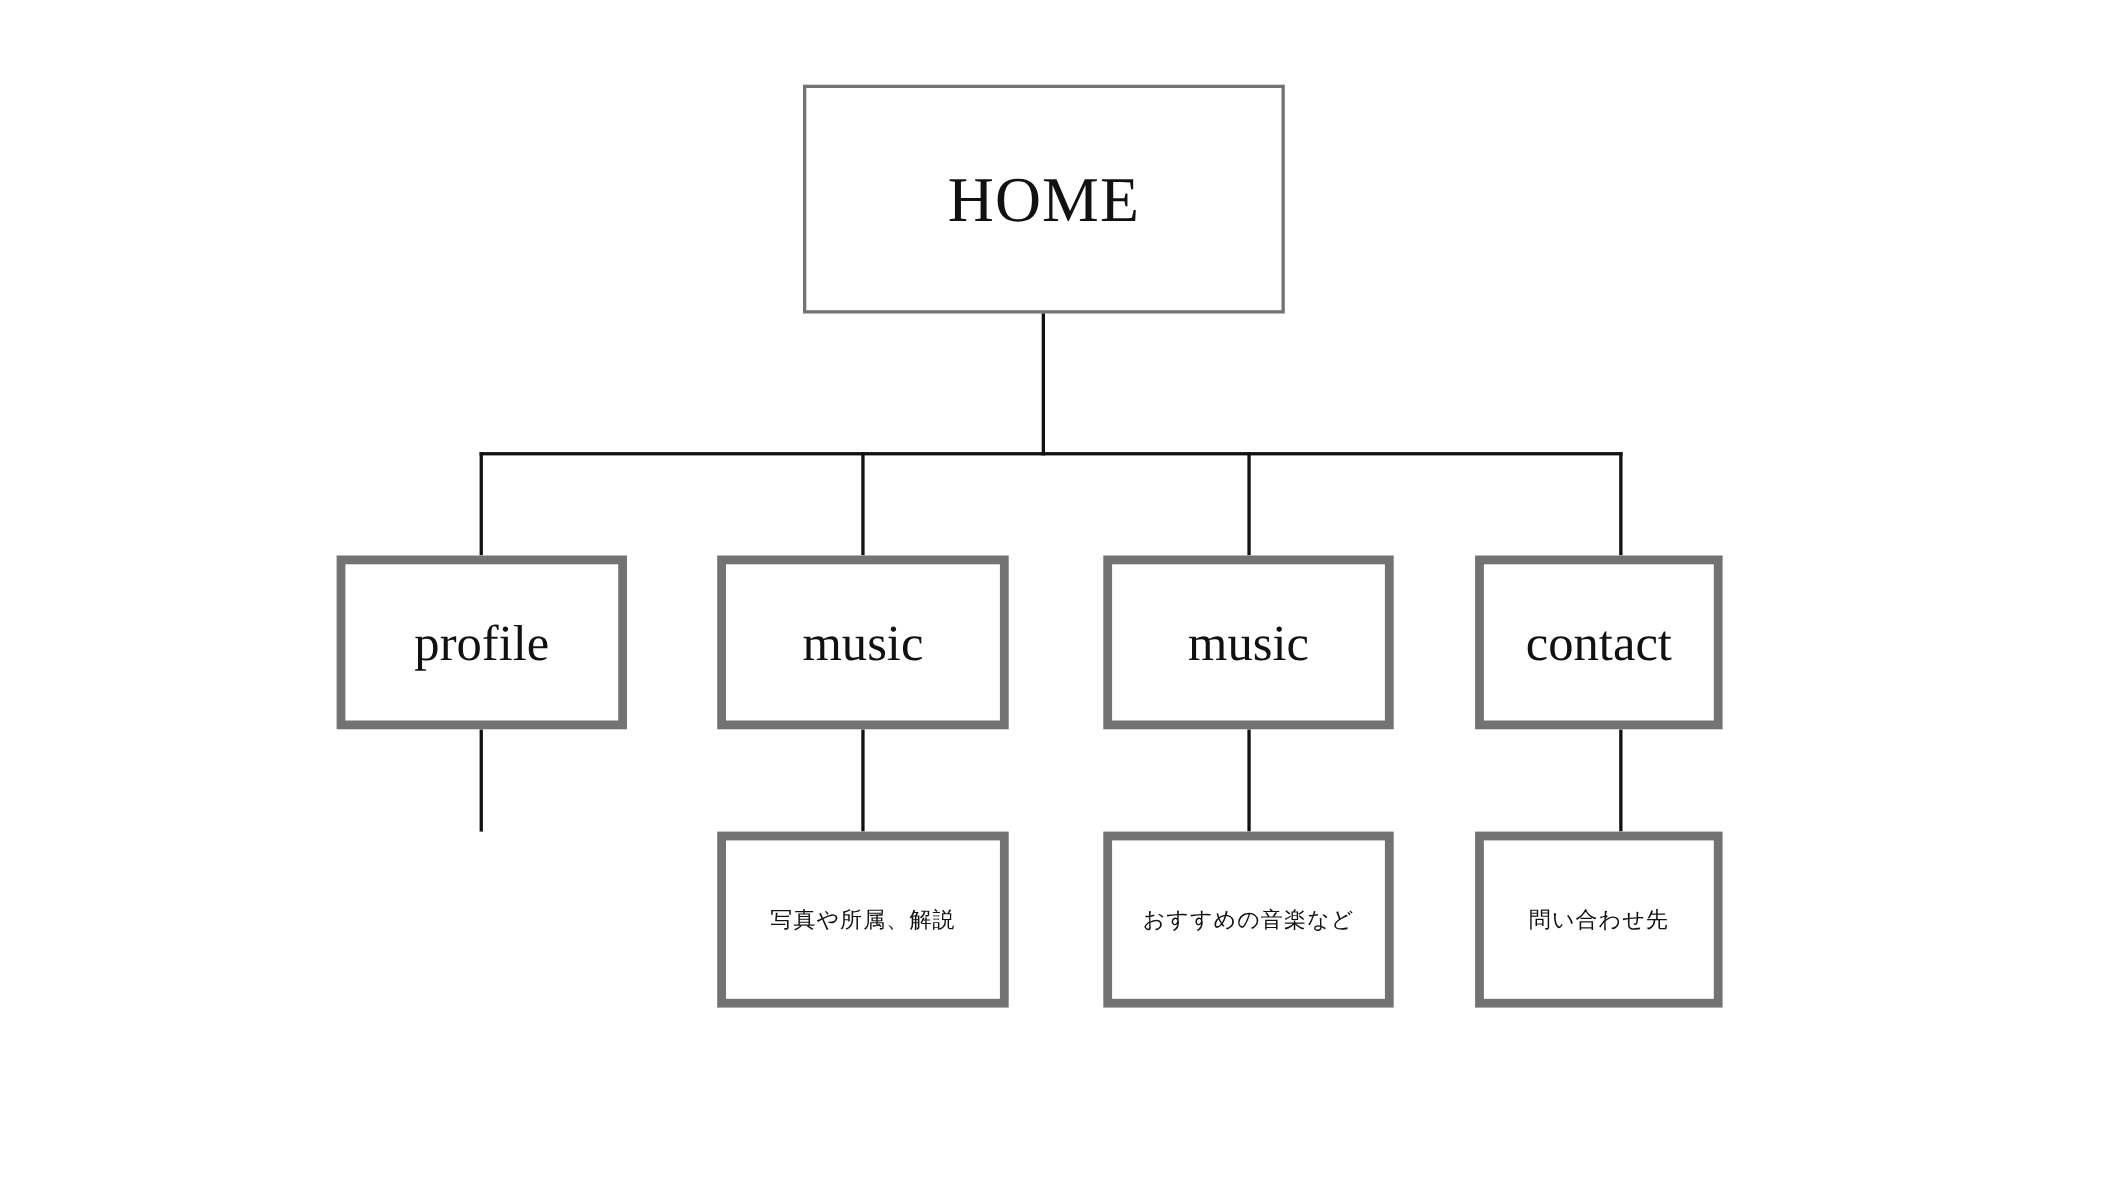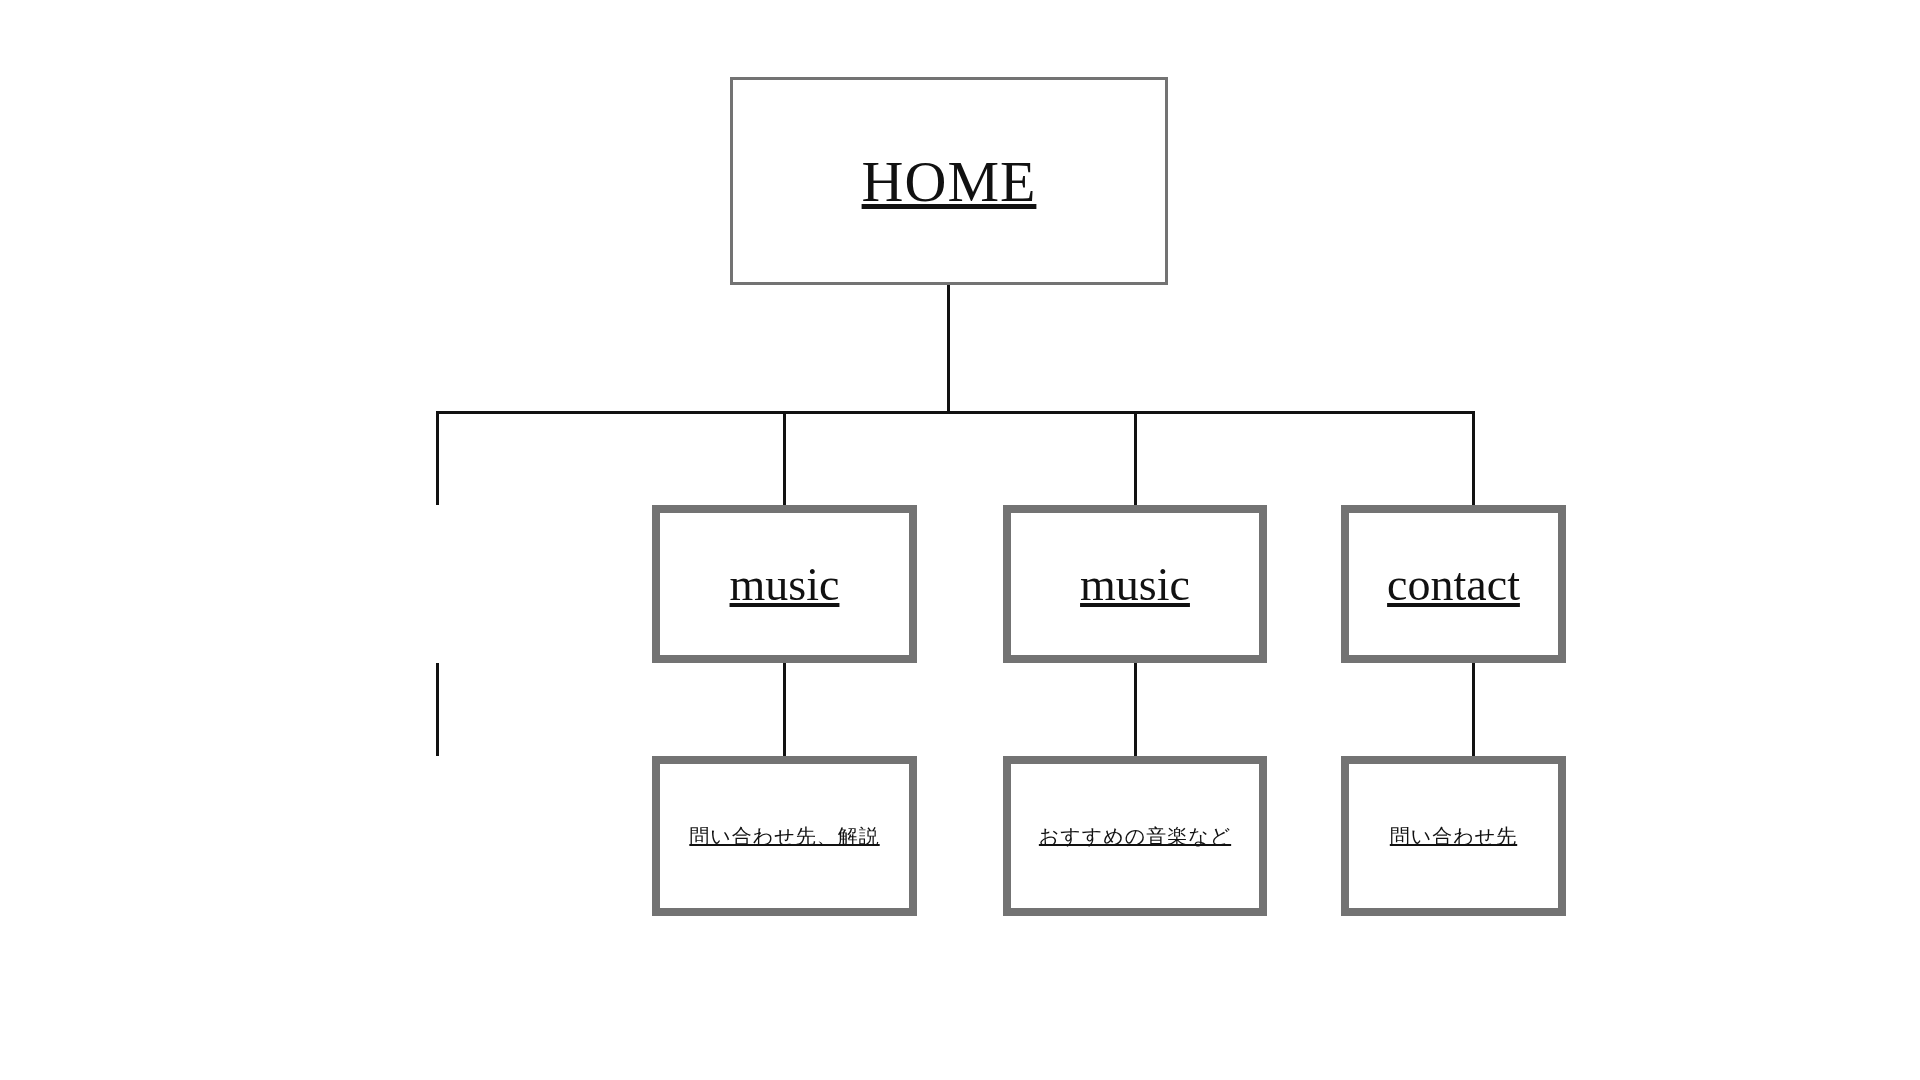--- a/index.html
+++ b/index.html
@@ -20,21 +20,20 @@
   }
   .node {
     position: absolute;
     box-sizing: border-box;
     background: #ffffff;
     border: 8px solid #737373;
     display: flex;
     align-items: center;
     justify-content: center;
     text-align: center;
-    text-decoration: underline;
   }
   .node.root {
     left: 730px; top: 77px; width: 438px; height: 208px;
     border-width: 3px;
   }
   .root-label {
     font-size: 58px;
     letter-spacing: 1px;
   }
   .node.level2 { top: 505px; height: 158px; }
@@ -82,33 +81,36 @@
   <div class="cline h hbar"></div>
   <div class="cline v dropA x-profile"></div>
   <div class="cline v dropA x-hobby"></div>
   <div class="cline v dropA x-music"></div>
   <div class="cline v dropA x-contact"></div>
   <div class="cline v dropB x-profile"></div>
   <div class="cline v dropB x-hobby"></div>
   <div class="cline v dropB x-music"></div>
   <div class="cline v dropB x-contact"></div>
 
+  <div class="node level2 col-profile-x">
+    <span class="level2-label">profile</span>
+  </div>
   <div class="node level2 col-hobby-x">
     <span class="level2-label">music</span>
   </div>
   <div class="node level2 col-music-x">
     <span class="level2-label">music</span>
   </div>
   <div class="node level2 col-contact-x">
     <span class="level2-label">contact</span>
   </div>
 
   <div class="node level3 col-hobby-x">
     <div class="desc">
-      <span class="line">問い合わせ先、解説</span>
+      <span class="line">写真や所属、解説</span>
     </div>
   </div>
   <div class="node level3 col-music-x">
     <div class="desc">
       <span class="line">おすすめの音楽など</span>
     </div>
   </div>
   <div class="node level3 col-contact-x">
     <div class="desc">
       <span class="line">問い合わせ先</span>

